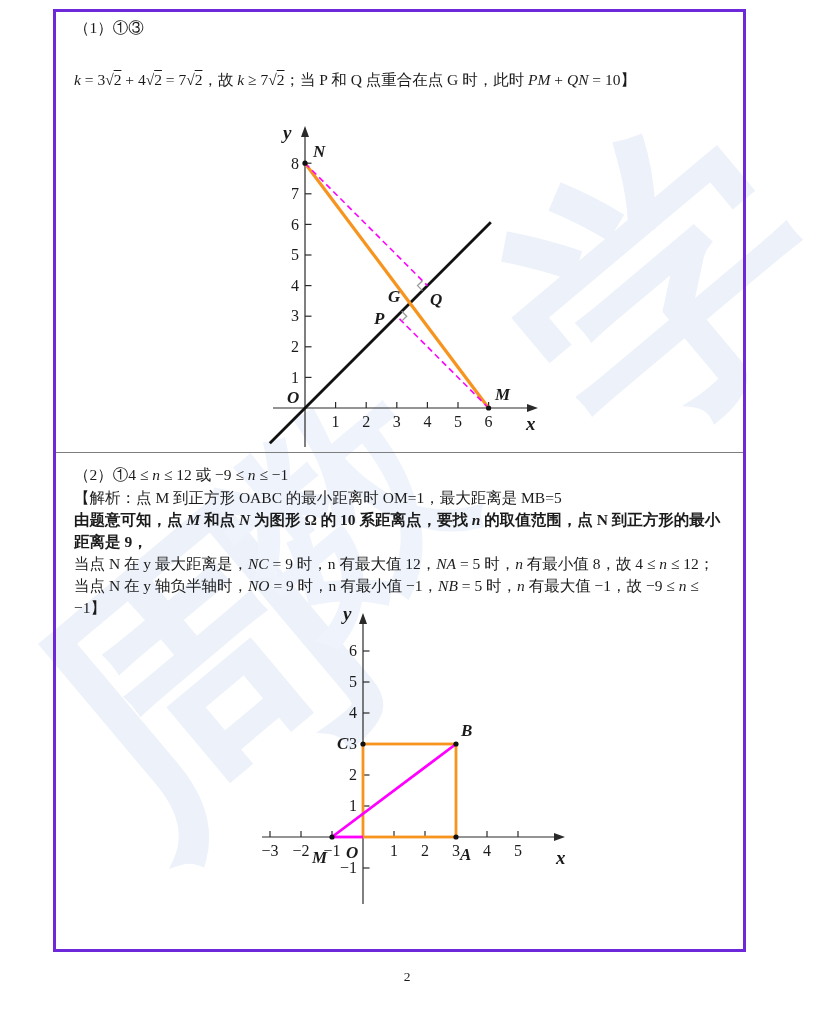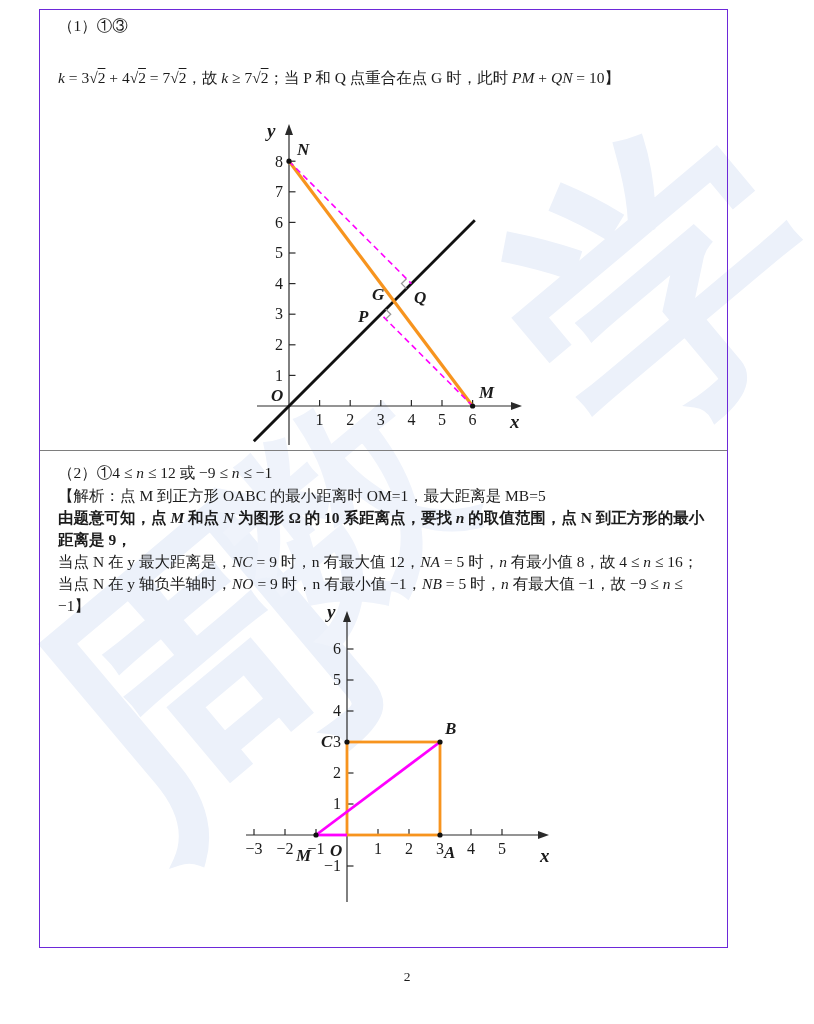--- a/index.html
+++ b/index.html
@@ -2,22 +2,22 @@
 <html><head>
 <meta charset="utf-8">
 <style>
   html,body{margin:0;padding:0;}
   body{width:814px;height:1024px;position:relative;background:#ffffff;
        font-family:"Liberation Serif","DejaVu Serif",serif;color:#1b1b1b;overflow:hidden;}
   .wm{position:absolute;z-index:0;font-weight:bold;line-height:1;pointer-events:none;}
   .wm1{left:60px;top:530px;font-size:300px;color:#ecf1fa;transform:rotate(-40deg);}
   .wm2{left:235px;top:400px;font-size:220px;color:#eff3fb;transform:rotate(-40deg);}
   .wm3{left:520px;top:140px;font-size:290px;color:#ecf1fa;transform:rotate(-40deg);}
-  .sheet{position:absolute;left:39px;top:9px;width:687px;height:937px;
-         border:1px solid #6d28d9;z-index:1;background:transparent;}
+  .sheet{position:absolute;left:53px;top:9px;width:687px;height:937px;
+         border:3px solid #6d28d9;z-index:1;background:transparent;}
   .row{position:absolute;left:0;width:100%;}
   .row1{top:0;height:440px;}
   .divider{position:absolute;left:0;top:440px;width:100%;height:0;border-top:1px solid #7e7e7e;}
   .row2{top:441px;height:496px;}
   .t{position:absolute;left:18px;right:12px;font-size:15.5px;line-height:22px;white-space:normal;}
   .s1l1{top:5px;}
   .s1a{top:30px;text-align:justify;text-align-last:justify;}
   .s1f{top:57px;}
   .s2l1{top:11px;}
   .s2a1{top:34px;}
@@ -114,21 +114,21 @@
   <div class="divider"></div>
 
   <div class="row row2">
     <div class="t s2l1"><span>（2）①4 ≤ </span><i class="v">n</i><span> ≤ 12 或 −9 ≤ </span><i class="v">n</i><span> ≤ −1</span></div>
 
     <div class="t s2a1">【解析：点 M 到正方形 OABC 的最小距离时 OM=1，最大距离是 MB=5</div>
 
     <div class="t s2a2"><span>由题意可知，点 </span><i class="v">M</i><span> 和点 </span><i class="v">N</i><span> 为图形 Ω 的 10 系距离点，要找 </span><i class="v">n</i><span> 的取值范围，点 N 到正方形的最小距离是 9，</span></div>
 
 
-    <div class="t s2a4"><span>当点 N 在 y 最大距离是，</span><i class="v">NC</i><span> = 9 时，n 有最大值 12，</span><i class="v">NA</i><span> = 5 时，</span><i class="v">n</i><span> 有最小值 8，故 4 ≤ </span><i class="v">n</i><span> ≤ 16；</span></div>
+    <div class="t s2a4"><span>当点 N 在 y 最大距离是，</span><i class="v">NC</i><span> = 9 时，n 有最大值 12，</span><i class="v">NA</i><span> = 5 时，</span><i class="v">n</i><span> 有最小值 8，故 4 ≤ </span><i class="v">n</i><span> ≤ 12；</span></div>
 
     <div class="t s2a5"><span>当点 N 在 y 轴负半轴时，</span><i class="v">NO</i><span> = 9 时，n 有最小值 −1，</span><i class="v">NB</i><span> = 5 时，</span><i class="v">n</i><span> 有最大值 −1，故 −9 ≤ </span><i class="v">n</i><span> ≤ −1】</span></div>
 
     <svg class="fig fig2" width="335" height="312" viewBox="0 0 335 312">
       <line x1="119" y1="298" x2="119" y2="16" stroke="#2a2a2a" stroke-width="1.2"></line>
       <polygon points="119,7 115,18 123,18" fill="#2a2a2a"></polygon>
       <line x1="18" y1="231" x2="314" y2="231" stroke="#2a2a2a" stroke-width="1.2"></line>
       <polygon points="321,231 310,227 310,235" fill="#2a2a2a"></polygon>
       <g stroke="#2a2a2a" stroke-width="1.2">
         <line x1="26" y1="225" x2="26" y2="231"></line>

